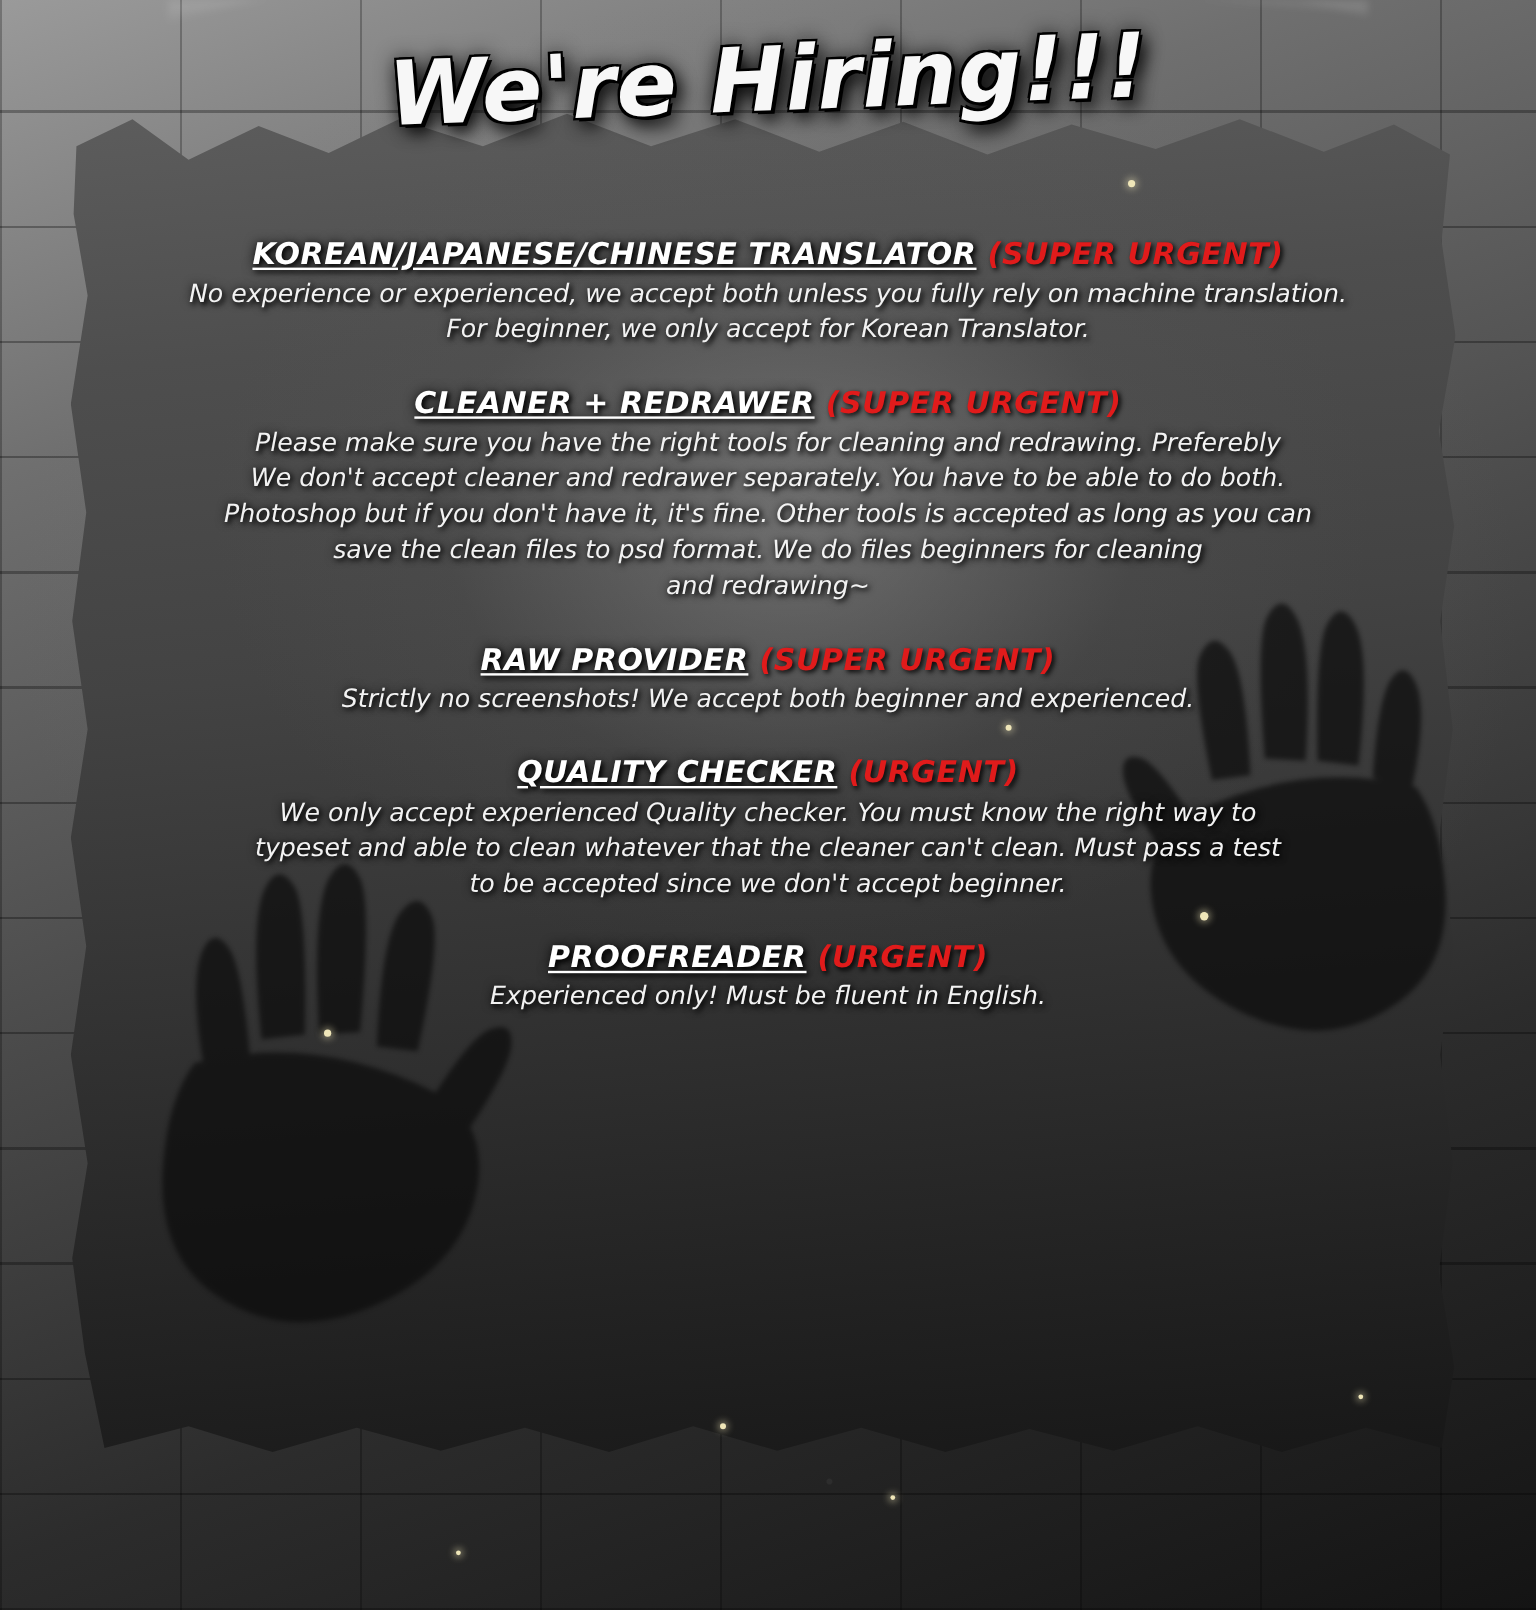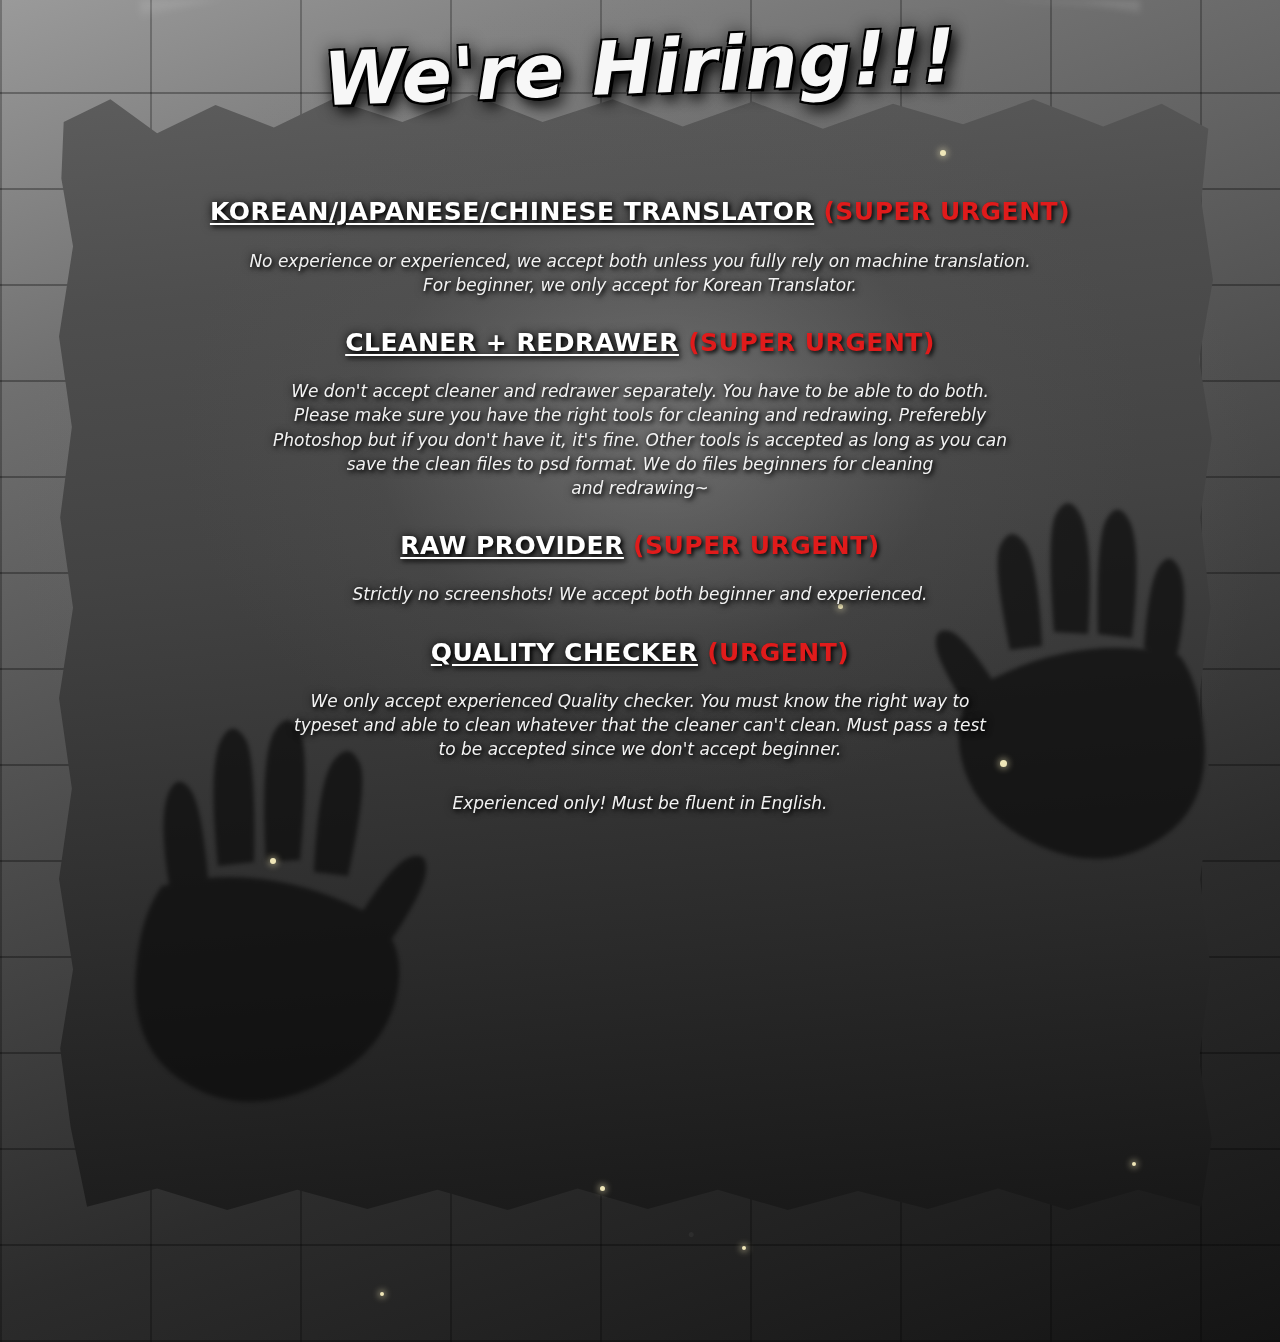--- a/index.html
+++ b/index.html
@@ -133,37 +133,38 @@
     left: 110px;
     top: 196px;
     width: 1060px;
     text-align: center;
     color: #ffffff;
   }
   .job-block { margin-bottom: 30px; }
   .job-heading {
     font-size: 25px;
     font-weight: 700;
+    font-style: italic;
     letter-spacing: .5px;
     line-height: 1.3;
-    margin-bottom: 20px;
+    margin-bottom: 2px;
     text-shadow: 2px 2px 4px rgba(0,0,0,0.95), 0 0 10px rgba(0,0,0,0.8);
   }
   .job-title {
     color: #ffffff;
     text-decoration: underline;
     text-underline-offset: 3px;
   }
   .job-tag {
     color: #e01b1b;
     text-decoration: none;
     text-shadow: 2px 2px 4px rgba(0,0,0,0.95);
   }
   .job-desc {
-    font-size: 17px;
+    font-size: 21px;
     font-style: italic;
     line-height: 1.42;
     color: #f2f2f2;
     text-shadow: 2px 2px 4px rgba(0,0,0,0.95), 0 0 8px rgba(0,0,0,0.75);
     max-width: 980px;
     margin: 0 auto;
   }
   .job-desc .line { display: block; }
 </style>
 </head>
@@ -224,22 +225,22 @@
         <span class="line">For beginner, we only accept for Korean Translator.</span>
       </div>
     </div>
 
     <div class="job-block">
       <div class="job-heading">
         <span class="job-title">CLEANER + REDRAWER</span>
         <span class="job-tag">(SUPER URGENT)</span>
       </div>
       <div class="job-desc">
+        <span class="line">Please make sure you have the right tools for cleaning and redrawing. Preferebly</span>
         <span class="line">We don't accept cleaner and redrawer separately. You have to be able to do both.</span>
-        <span class="line">Please make sure you have the right tools for cleaning and redrawing. Preferebly</span>
         <span class="line">Photoshop but if you don't have it, it's fine. Other tools is accepted as long as you can</span>
         <span class="line">save the clean files to psd format. We do files beginners for cleaning</span>
         <span class="line">and redrawing~</span>
       </div>
     </div>
 
     <div class="job-block">
     </div>
 
     <div class="job-block">
@@ -258,19 +259,23 @@
         <span class="job-tag">(URGENT)</span>
       </div>
       <div class="job-desc">
         <span class="line">We only accept experienced Quality checker. You must know the right way to</span>
         <span class="line">typeset and able to clean whatever that the cleaner can't clean. Must pass a test</span>
         <span class="line">to be accepted since we don't accept beginner.</span>
       </div>
     </div>
 
     <div class="job-block">
+      <div class="job-heading">
+        <span class="job-title">PROOFREADER</span>
+        <span class="job-tag">(URGENT)</span>
+      </div>
       <div class="job-desc">
         <span class="line">Experienced only! Must be fluent in English.</span>
       </div>
     </div>
 
   </div>
 </div>
 
 </body></html>

